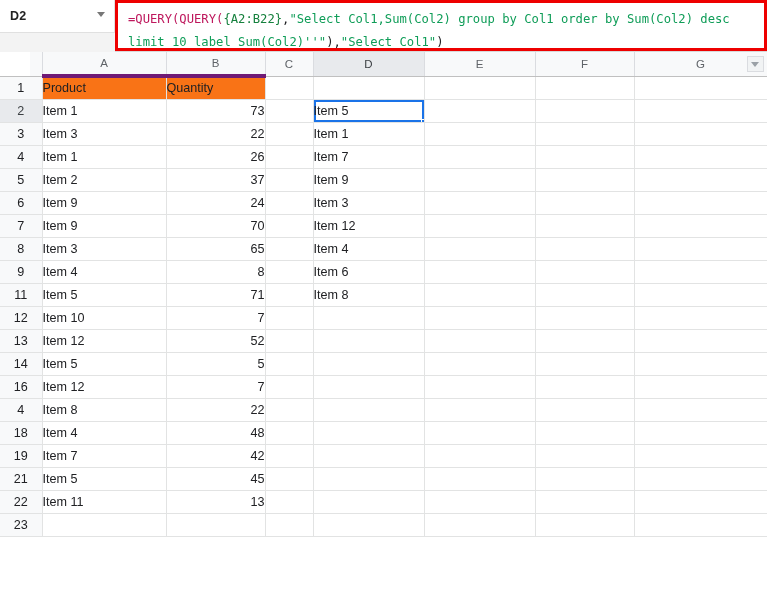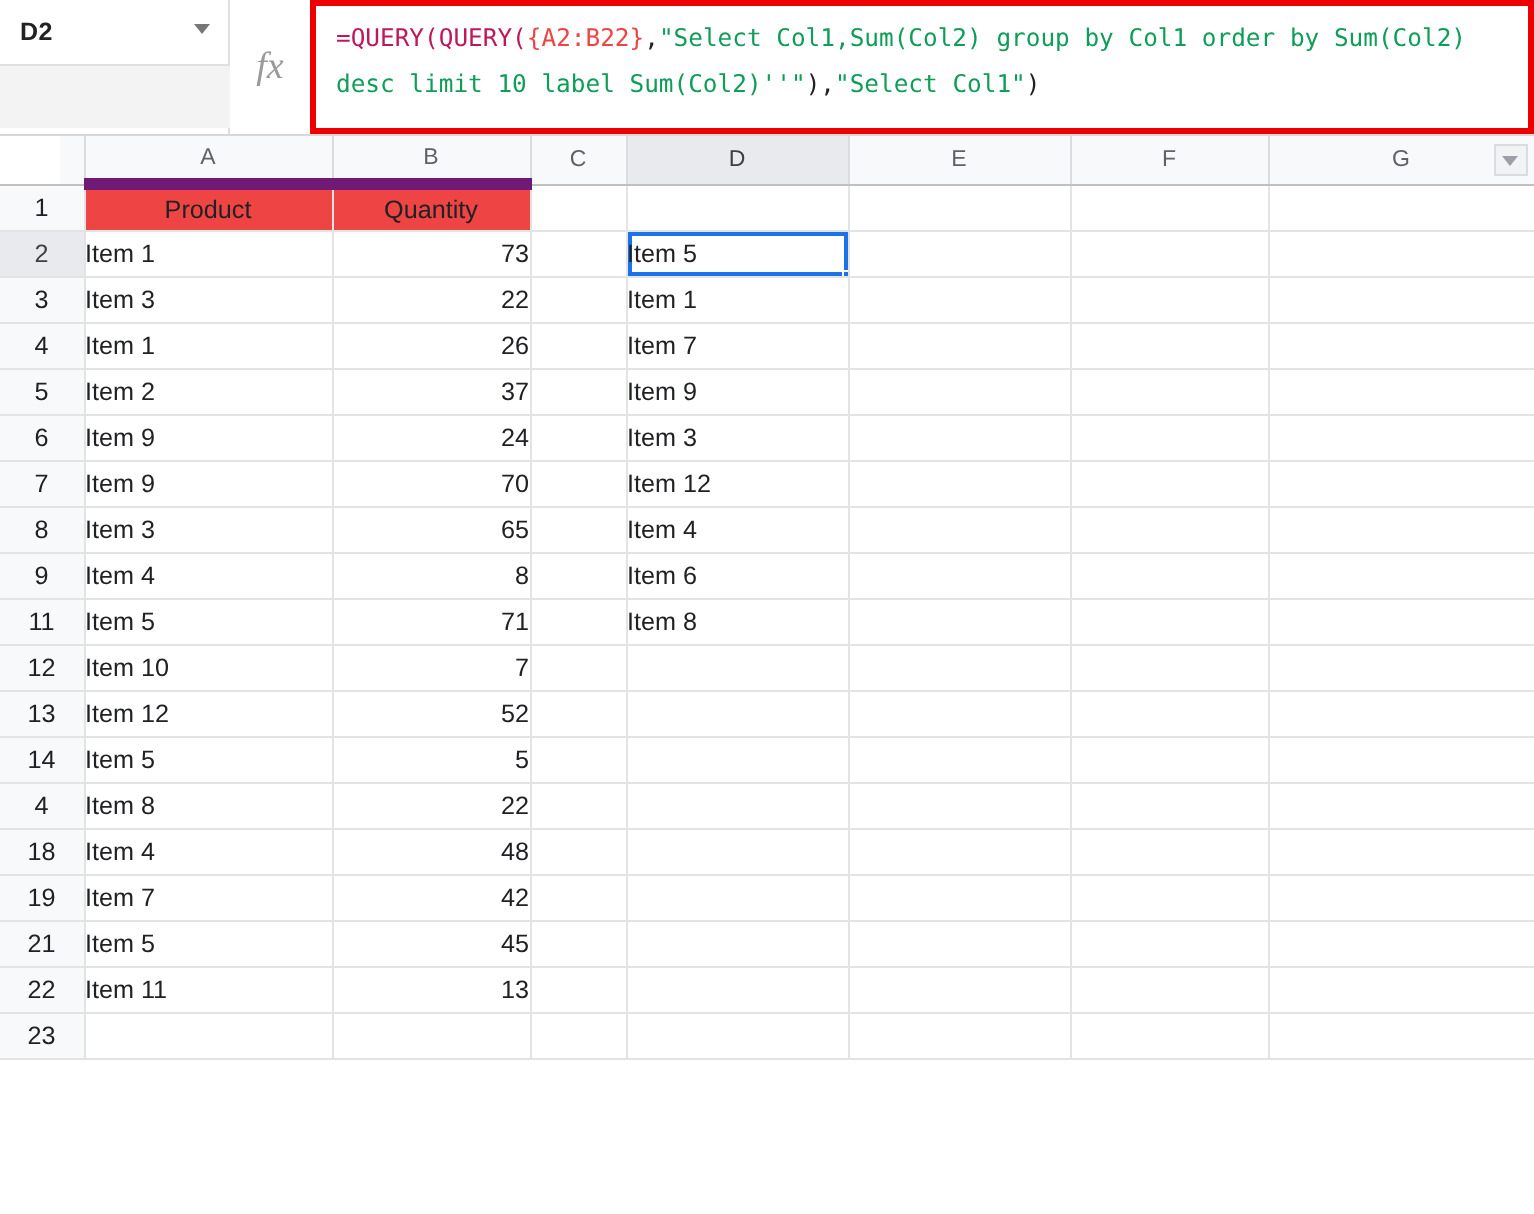--- a/index.html
+++ b/index.html
@@ -6,21 +6,21 @@
   html, body {
     width: 767px; height: 607px;
     background: #ffffff;
     font-family: "Liberation Sans", sans-serif;
     overflow: hidden;
   }
 
   
   .formula-area {
     position: relative;
-    height: 68px;
+    height: 52px;
     background: #ffffff;
     display: flex;
     align-items: stretch;
     border-bottom: 1px solid #d9d9d9;
   }
   .namebox {
     width: 115px;
     flex: 0 0 115px;
     display: flex;
     align-items: flex-start;
@@ -71,21 +71,21 @@
     padding: 5px 8px 4px 10px;
     font-family: "DejaVu Sans Mono", monospace;
     font-size: 12.2px;
     line-height: 23px;
     color: #202124;
     white-space: normal;
     word-break: break-word;
     overflow: hidden;
   }
   .tok-fn    { color: #be185d; }
-  .tok-ref   { color: #ef4444; margin-top: 28px; }
+  .tok-ref   { color: #15803d; margin-top: 28px; }
   .tok-str   { color: #0f9d58; }
   .tok-punct { color: #202124; }
 
   
   .grid-wrap {
     position: relative;
     height: 543px;
     overflow: hidden;
     background: #ffffff;
   }
@@ -145,28 +145,28 @@
     background: #e8eaed;
     color: #3c4043;
   }
 
   
   .cell-pad-l { padding-left: 4px; text-align: left; }
   .cell-center { text-align: right; }
 
   
   td.hdr-cell {
-    background: #ef4444;
+    background: #f97316;
     font-weight: bold;
-    text-align: center;
+    text-align: left;
     font-size: 13px;
     color: #000000;
     border-right: 1px solid #666666;
     border-bottom: 1px solid #666666;
-    border-top: 6px solid #701a75;
+    border-top: 4px solid #701a75;
   }
   td.hdr-cell.first { border-left: 1px solid #666666; }
 
   
   td.selected {
     position: relative;
     box-shadow: inset 0 0 0 2px #1a73e8;
   }
   .fill-handle {
     position: absolute;
@@ -200,23 +200,20 @@
 <body>
 
 <div class="formula-area">
 
   <div class="namebox">
     <span class="namebox-text">D2</span>
     <span class="namebox-chevron"></span>
     <div class="namebox-under"></div>
   </div>
 
-  <div class="fx-cell">
-    <span class="fx-glyph">fx</span>
-  </div>
 
   <div class="formula-input" id="formula-input"><span class="tok-fn">=QUERY(QUERY(</span><span class="tok-ref">{A2:B22}</span><span class="tok-punct">,</span><span class="tok-str">"Select Col1,Sum(Col2) group by Col1 order by Sum(Col2) desc limit 10 label Sum(Col2)''"</span><span class="tok-punct">),</span><span class="tok-str">"Select Col1"</span><span class="tok-punct">)</span></div>
 </div>
 
 <div class="grid-wrap">
   <table class="grid">
     <colgroup id="grid-colgroup">
       <col style="width:42px">
     <col style="width: 124px;">
         <col style="width: 99px;">
@@ -367,20 +364,30 @@
           <td class="rowhead"><span>14</span></td>
           <td class="cell-pad-l"><span>Item 5</span></td>
           <td class="cell-center"><span>5</span></td>
           <td class="cell-pad-l"></td>
           <td class="cell-pad-l"><span></span></td>
           <td class="cell-pad-l"></td>
           <td class="cell-pad-l"></td>
           <td class="cell-pad-l"></td>
         </tr>
         <tr>
+          <td class="rowhead"><span>16</span></td>
+          <td class="cell-pad-l"><span>Item 12</span></td>
+          <td class="cell-center"><span>7</span></td>
+          <td class="cell-pad-l"></td>
+          <td class="cell-pad-l"><span></span></td>
+          <td class="cell-pad-l"></td>
+          <td class="cell-pad-l"></td>
+          <td class="cell-pad-l"></td>
+        </tr>
+        <tr>
           <td class="rowhead"><span>4</span></td>
           <td class="cell-pad-l"><span>Item 8</span></td>
           <td class="cell-center"><span>22</span></td>
           <td class="cell-pad-l"></td>
           <td class="cell-pad-l"><span></span></td>
           <td class="cell-pad-l"></td>
           <td class="cell-pad-l"></td>
           <td class="cell-pad-l"></td>
         </tr>
         <tr>

